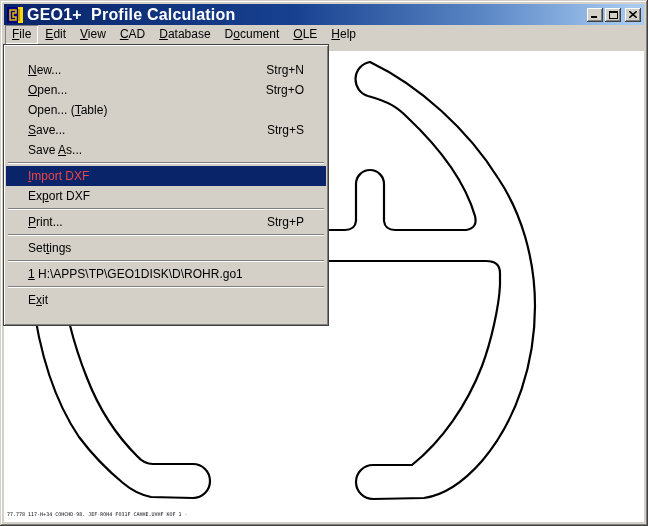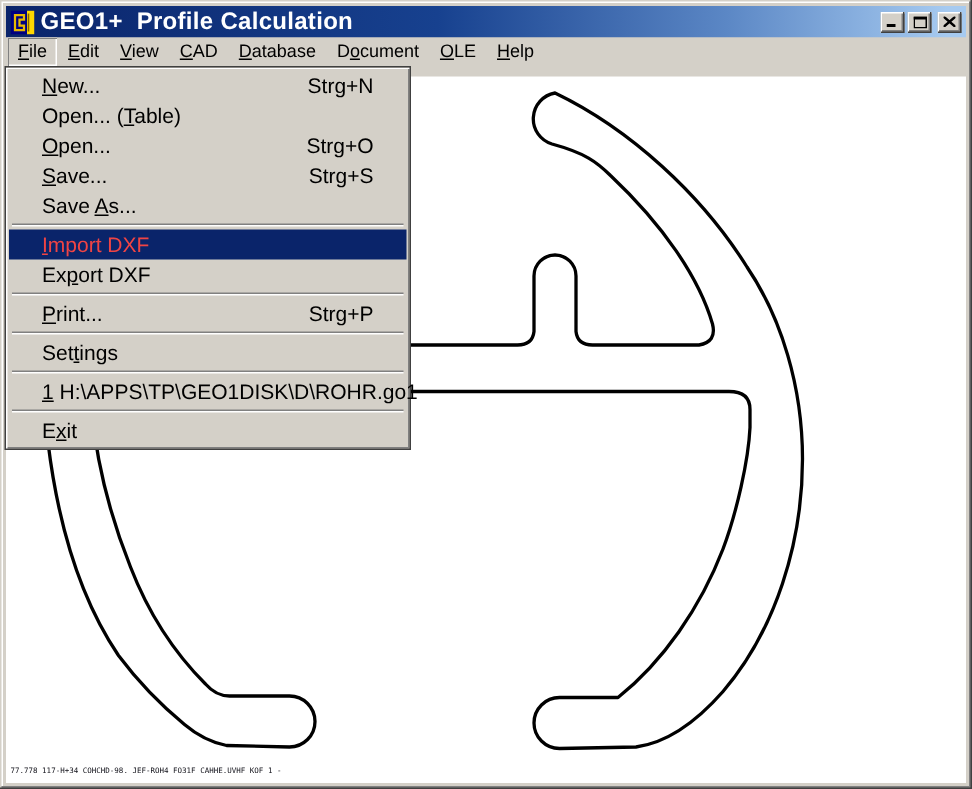--- a/index.html
+++ b/index.html
@@ -32,24 +32,24 @@
 
   .menubar{
     position:absolute;left:4px;top:25px;right:4px;height:26px;z-index:3;
     background:#D4D0C8;display:flex;align-items:flex-start;padding-left:1px;font-size:12px;color:#000;
   }
   .mb-item{padding:2px 7px 0 7px;height:19px;line-height:15px;}
   .mb-item.active{box-shadow: inset 1px 1px 0 #808080, inset -1px -1px 0 #FFFFFF;background:#D4D0C8;}
   .u{text-decoration:underline;}
 
   .dropdown{
-    position:absolute;left:3px;top:44px;width:271px;z-index:4;
+    position:absolute;left:3px;top:44px;width:326px;z-index:4;
     background:#D4D0C8;border:1px solid #404040;
     box-shadow: inset 1px 1px 0 #FFFFFF, inset -1px -1px 0 #808080;
-    padding:2px 2px;font-size:14px;color:#000;
+    padding:15px 2px;font-size:12px;color:#000;
   }
   .mi{position:relative;height:20px;line-height:20px;padding:0 22px;white-space:nowrap;}
   .mi .accel{position:absolute;right:22px;top:0;}
   .mi.hl{background:#0A246A;color:#ef4444;}
   .msep{height:0;margin:2px 2px;border-top:1px solid #808080;border-bottom:1px solid #FFFFFF;}
 
   .statusline{
     position:absolute;left:7px;top:511px;z-index:2;color:#101018;
     font-family:"DejaVu Sans Mono",monospace;font-size:5px;line-height:7px;letter-spacing:0px;
   }
@@ -100,22 +100,22 @@
     <span class="mb-item"><span></span><span class="u">V</span><span>iew</span></span>
     <span class="mb-item"><span></span><span class="u">C</span><span>AD</span></span>
     <span class="mb-item"><span></span><span class="u">D</span><span>atabase</span></span>
     <span class="mb-item"><span>D</span><span class="u">o</span><span>cument</span></span>
     <span class="mb-item"><span></span><span class="u">O</span><span>LE</span></span>
     <span class="mb-item"><span></span><span class="u">H</span><span>elp</span></span>
   </div>
 
   <div class="dropdown">
     <div class="mi"><span></span><span class="u">N</span><span>ew...</span><span class="accel">Strg+N</span></div>
+    <div class="mi"><span></span><span class="u">O</span><span>pen...</span><span class="accel">Strg+O</span></div>
     <div class="mi"><span>Open... (</span><span class="u">T</span><span>able)</span></div>
-    <div class="mi"><span></span><span class="u">O</span><span>pen...</span><span class="accel">Strg+O</span></div>
     <div class="mi"><span></span><span class="u">S</span><span>ave...</span><span class="accel">Strg+S</span></div>
     <div class="mi"><span>Save </span><span class="u">A</span><span>s...</span></div>
     <div class="msep"></div>
     <div class="mi hl"><span></span><span class="u">I</span><span>mport DXF</span></div>
     <div class="mi"><span>Ex</span><span class="u">p</span><span>ort DXF</span></div>
     <div class="msep"></div>
     <div class="mi"><span></span><span class="u">P</span><span>rint...</span><span class="accel">Strg+P</span></div>
     <div class="msep"></div>
     <div class="mi"><span>Set</span><span class="u">t</span><span>ings</span></div>
     <div class="msep"></div>

